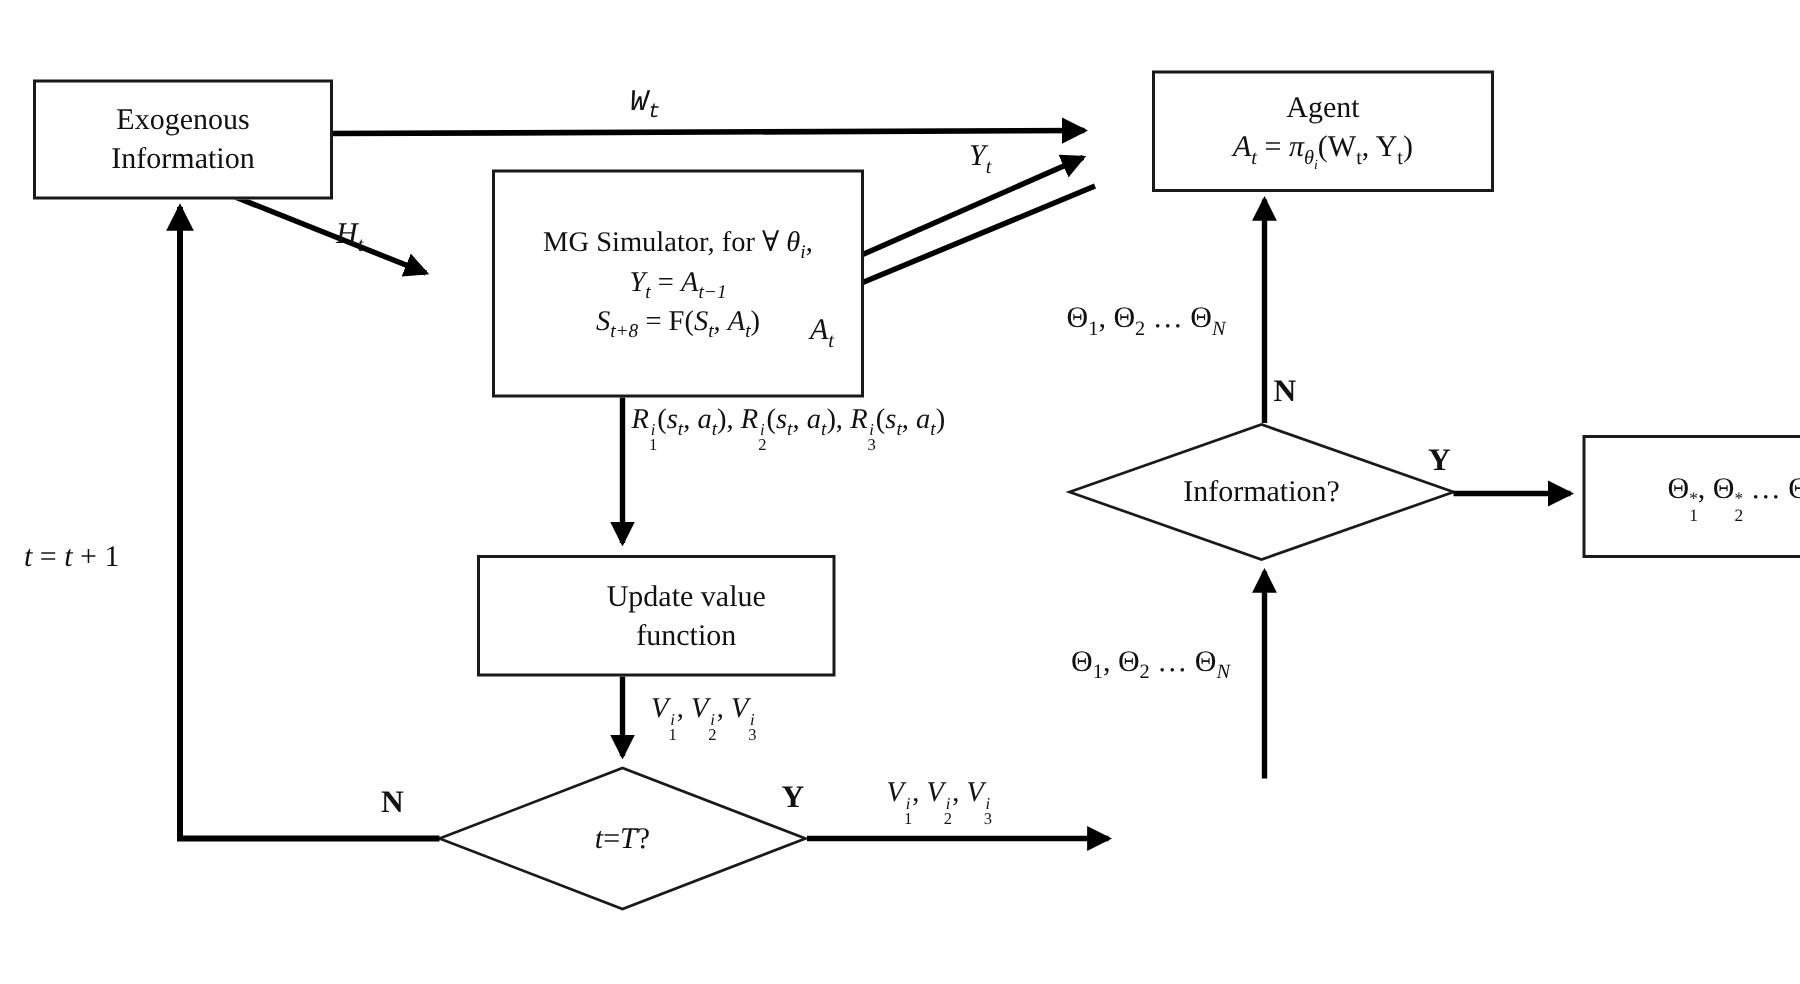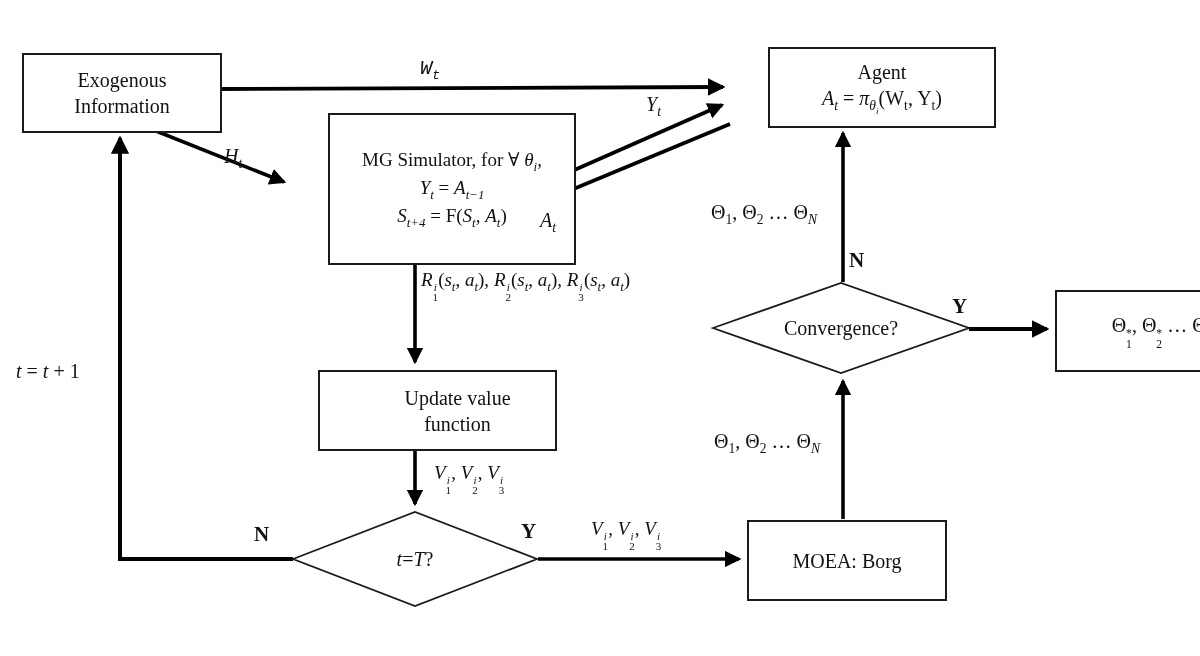--- a/index.html
+++ b/index.html
@@ -58,52 +58,49 @@
   </svg>
 
   <div class="box" style="left:22px;top:53px;width:196px;height:76px;">
     <div class="ln">Exogenous</div>
     <div class="ln">Information</div>
   </div>
 
   <div class="box sim" style="left:293px;top:113px;width:244px;height:148px;margin-left:35px;">
     <div class="ln">MG Simulator, for ∀ <i>θ<sub>i</sub></i>,</div>
     <div class="ln"><i>Y<sub>t</sub></i> = <i>A<sub>t−1</sub></i></div>
-    <div class="ln"><i>S<sub>t+4</sub></i> = F(<i>S<sub>t</sub></i>, <i>A<sub>t</sub></i>)</div>
+    <div class="ln"><i>S<sub>t+8</sub></i> = F(<i>S<sub>t</sub></i>, <i>A<sub>t</sub></i>)</div>
   </div>
 
   <div class="box" style="left:731px;top:47px;width:224px;height:77px;margin-left:37px;">
     <div class="ln">Agent</div>
     <div class="ln"><i>A<sub>t</sub></i> = <i>π<sub>θ<sub>i</sub></sub></i>(W<sub>t</sub>, Y<sub>t</sub>)</div>
   </div>
 
   <div class="box" style="left:318px;top:370px;width:195px;height:77px;padding-left:40px;">
     <div class="ln">Update value</div>
     <div class="ln">function</div>
   </div>
 
-  <div class="box" style="left:747px;top:520px;width:196px;height:77px;">
-    <div class="ln">MOEA: Borg</div>
-  </div>
 
   <div class="box" style="left:1055px;top:290px;width:138px;height:78px;padding-left:37px;">
     <div class="ln">Θ<span class="stk">
           <span>*</span>
           <span>1</span>
         </span>, Θ<span class="stk">
           <span>*</span>
           <span>2</span>
         </span> … Θ<span class="stk">
           <span>*</span>
           <span><i>N</i></span>
         </span></div>
   </div>
 
   <div class="dlabel" style="left:293px;top:512px;width:244px;height:94px;"><i>t</i> = <i>T</i>?</div>
-  <div class="dlabel" style="left:713px;top:283px;width:256px;height:90px;">Convergence?</div>
+  <div class="dlabel" style="left:713px;top:283px;width:256px;height:90px;">Information?</div>
 
   <div class="elabel" style="left:420px;top:57px;font-family:Liberation Mono, monospace;"><i>W<sub>t</sub></i></div>
   <div class="elabel" style="left:224px;top:145px;"><i>H<sub>t</sub></i></div>
   <div class="elabel" style="left:646px;top:93px;"><i>Y<sub>t</sub></i></div>
   <div class="elabel" style="left:540px;top:209px;"><i>A<sub>t</sub></i></div>
   <div class="elabel" style="left:421px;top:269px;font-size:19px;"><i>R</i><span class="stk">
         <span><i>i</i></span>
         <span>1</span>
       </span>(<i>s<sub>t</sub></i>, <i>a<sub>t</sub></i>), <i>R</i><span class="stk">
         <span><i>i</i></span>

